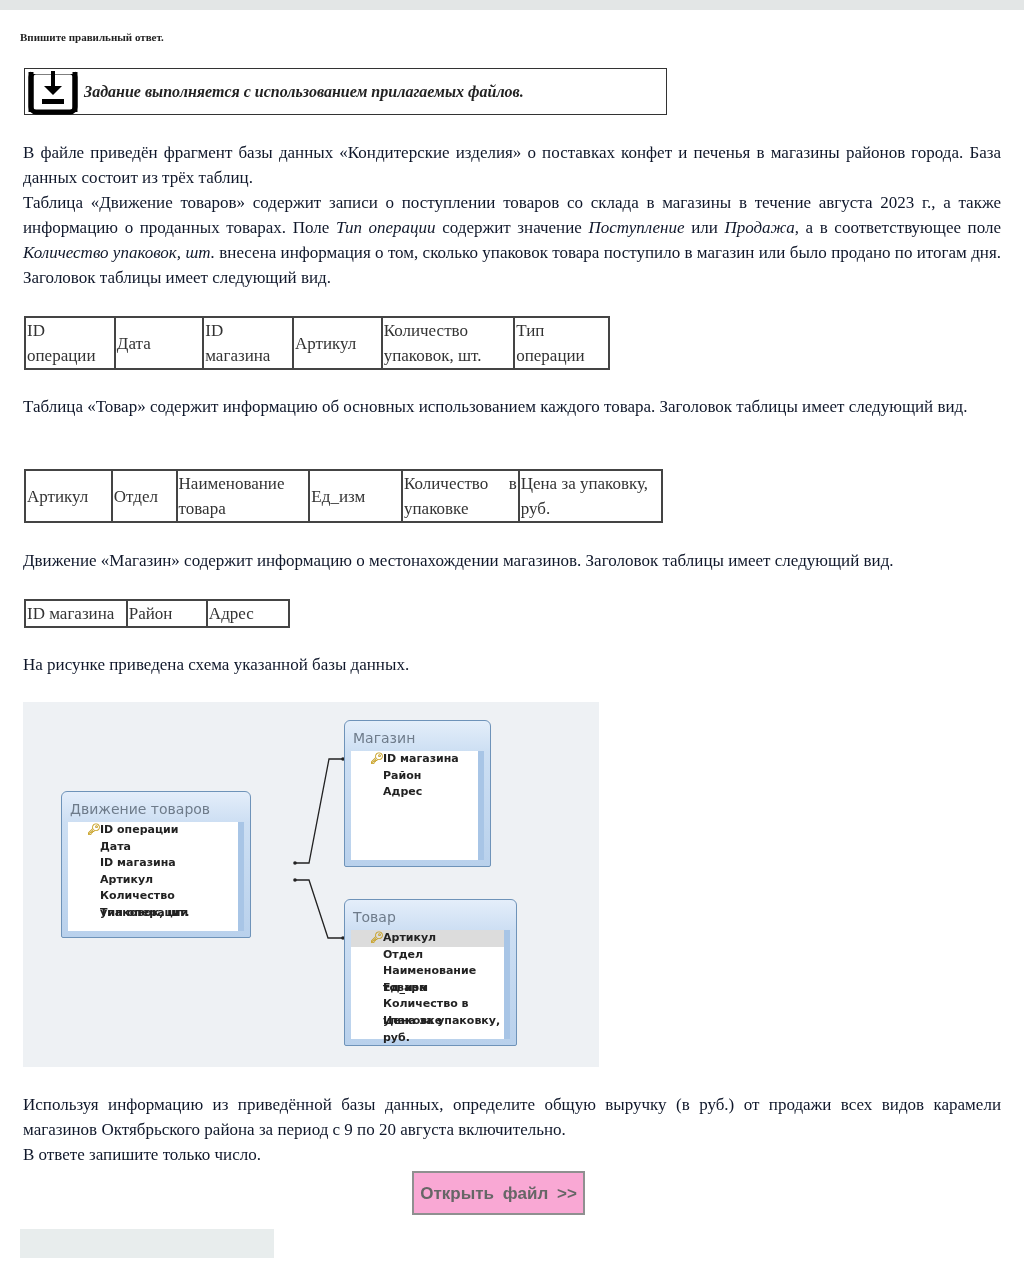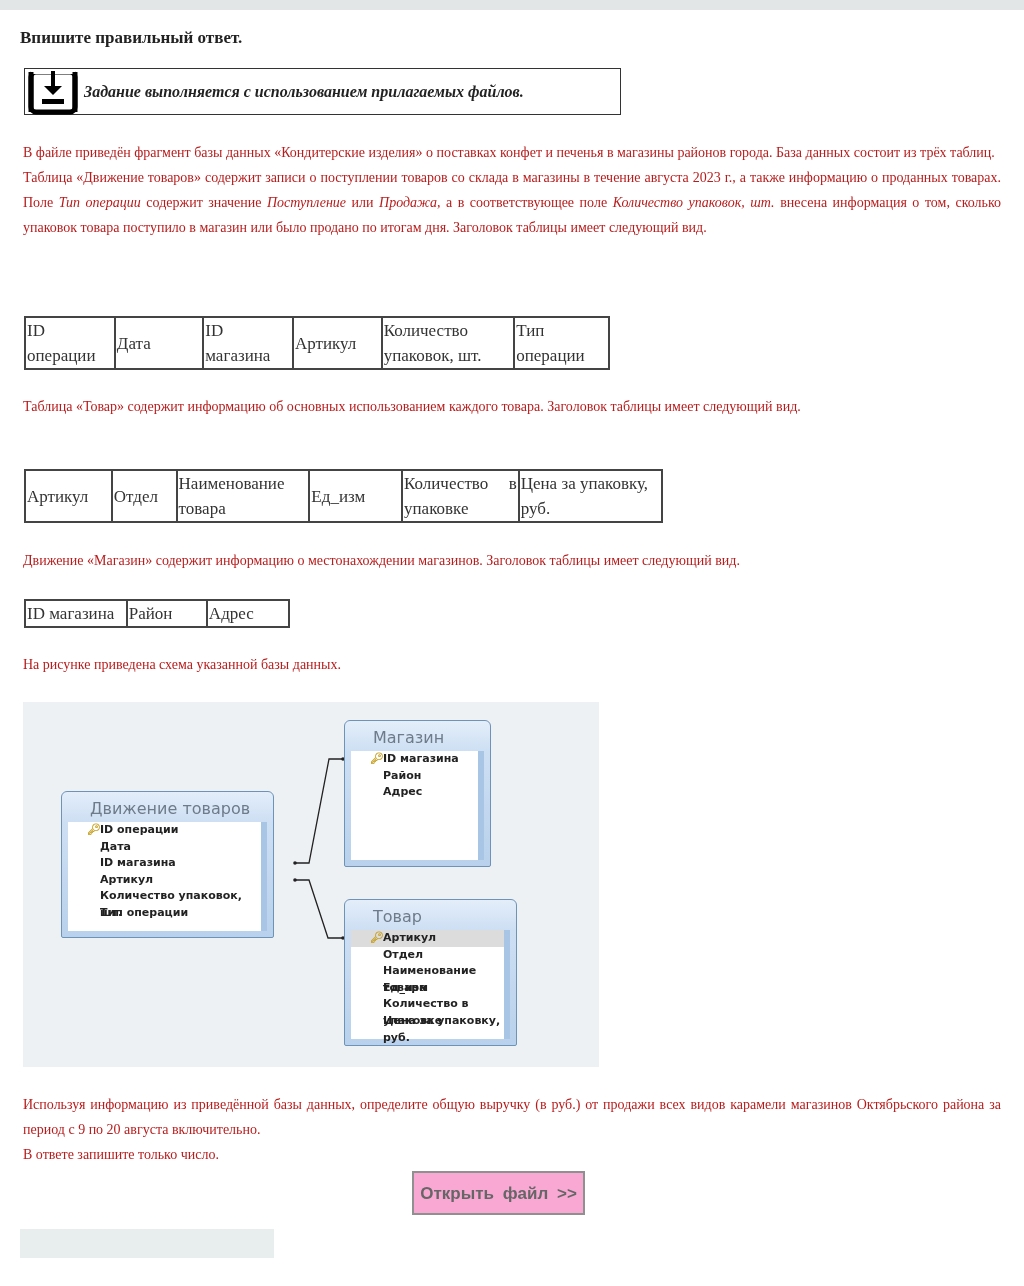--- a/index.html
+++ b/index.html
@@ -11,59 +11,59 @@
       line-height: 25px;
       position: relative;
       overflow: hidden;
     }
     .top-bar {
       position: absolute; left: 0; top: 0; width: 1024px; height: 10px;
       background: #e3e6e6;
     }
     .instruction {
       position: absolute; left: 20px; top: 25px;
-      font-weight: bold; font-size: 17px; color: #222;
+      font-weight: bold; font-size: 11px; color: #222;
     }
     .file-note {
-      position: absolute; left: 24px; top: 68px; width: 597px; height: 47px;
+      position: absolute; left: 24px; top: 68px; width: 643px; height: 47px;
       border: 1px solid #333; display: flex; align-items: center;
     }
     .file-note .icon {
       width: 52px; height: 47px; display: flex; align-items: center; justify-content: center;
       margin-left: 2px;
     }
     .file-note .note-text {
       font-style: italic; font-weight: bold; font-size: 16px; color: #222;
       margin-left: 5px;
     }
     .para {
       position: absolute; left: 23px; width: 978px;
-      text-align: justify; font-size: 14px; line-height: 25px; color: #b91c1c;
+      text-align: justify; font-size: 17px; line-height: 25px; color: #0f172a;
     }
     .para i { font-style: italic; }
     table.hdr {
       position: absolute; border-collapse: collapse;
       font-family: "Liberation Serif", serif; font-size: 17px; color: #333;
     }
     table.hdr td {
       border: 2px solid #444; padding: 0 1px; vertical-align: middle;
       line-height: 25px; text-align: left;
     }
     .diagram {
       position: absolute; left: 23px; top: 702px; width: 576px; height: 365px;
       background: #eef1f4;
     }
     .tbl {
       position: absolute; border: 1px solid #6e93b9; border-radius: 6px 6px 2px 2px;
       background: linear-gradient(#e4eefa, #cddff3 30px, #b9d1ec);
       font-family: "DejaVu Sans", "Liberation Sans", sans-serif;
     }
     .tbl .title {
-      height: 28px; line-height: 34px; padding-left: 28px;
-      font-size: 16px; color: #6e7b8a;
+      height: 28px; line-height: 34px; padding-left: 8px;
+      font-size: 14px; color: #6e7b8a;
     }
     .tbl .body {
       position: absolute; left: 6px; right: 6px; top: 30px; bottom: 6px;
       background: #fff; border-right: 6px solid #a8c5e6;
     }
     .tbl .row {
       height: 16.6px; line-height: 16.6px; font-size: 11px; color: #222;
       padding-left: 32px; position: relative; font-weight: 600;
     }
     .tbl .row.sel { background: #dcdcdc; }
@@ -156,21 +156,21 @@
 <div class="diagram">
   <svg width="576" height="365" style="position:absolute;left:0;top:0;">
     <polyline points="271,161 286,161 306,57 321,57" fill="none" stroke="#222" stroke-width="1.3"></polyline>
     <polyline points="271,178 286,178 305,236 321,236" fill="none" stroke="#222" stroke-width="1.3"></polyline>
     <circle cx="272" cy="161" r="1.8" fill="#222"></circle>
     <circle cx="272" cy="178" r="1.8" fill="#222"></circle>
     <circle cx="320" cy="57" r="1.8" fill="#222"></circle>
     <circle cx="320" cy="236" r="1.8" fill="#222"></circle>
   </svg>
 
-  <div class="tbl" style="left:38px; top:89px; width:213px; height:147px;">
+  <div class="tbl" style="left:38px; top:89px; width:190px; height:147px;">
     <div class="title">Движение товаров</div>
     <div class="body">
       <div class="row"><span class="key">🔑︎</span><span>ID операции</span></div>
       <div class="row"><span>Дата</span></div>
       <div class="row"><span>ID магазина</span></div>
       <div class="row"><span>Артикул</span></div>
       <div class="row"><span>Количество упаковок, шт.</span></div>
       <div class="row"><span>Тип операции</span></div>
     </div>
   </div>

